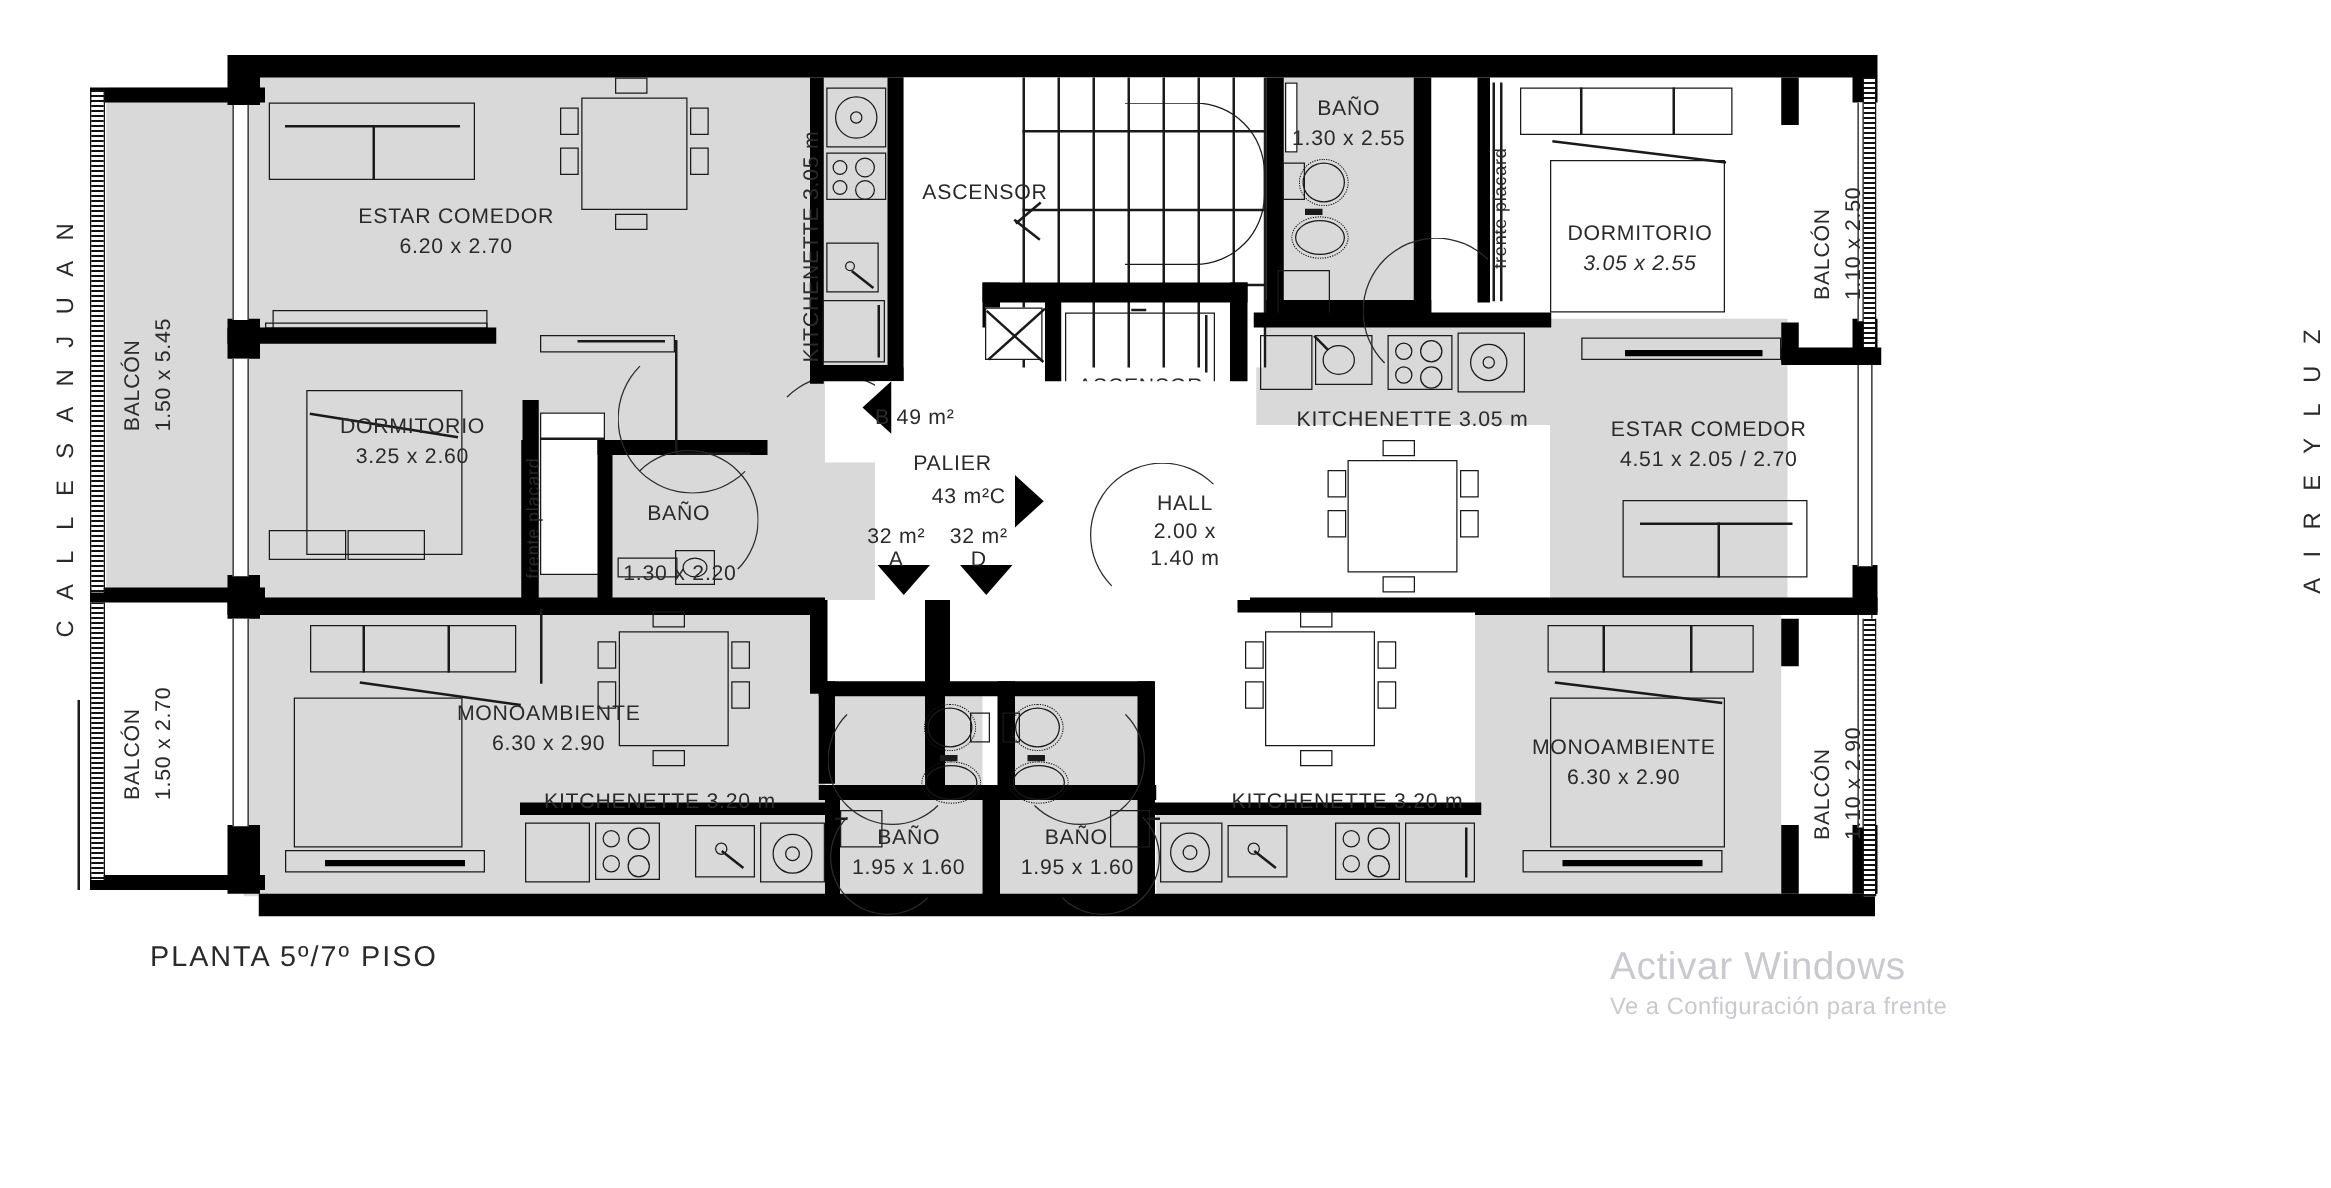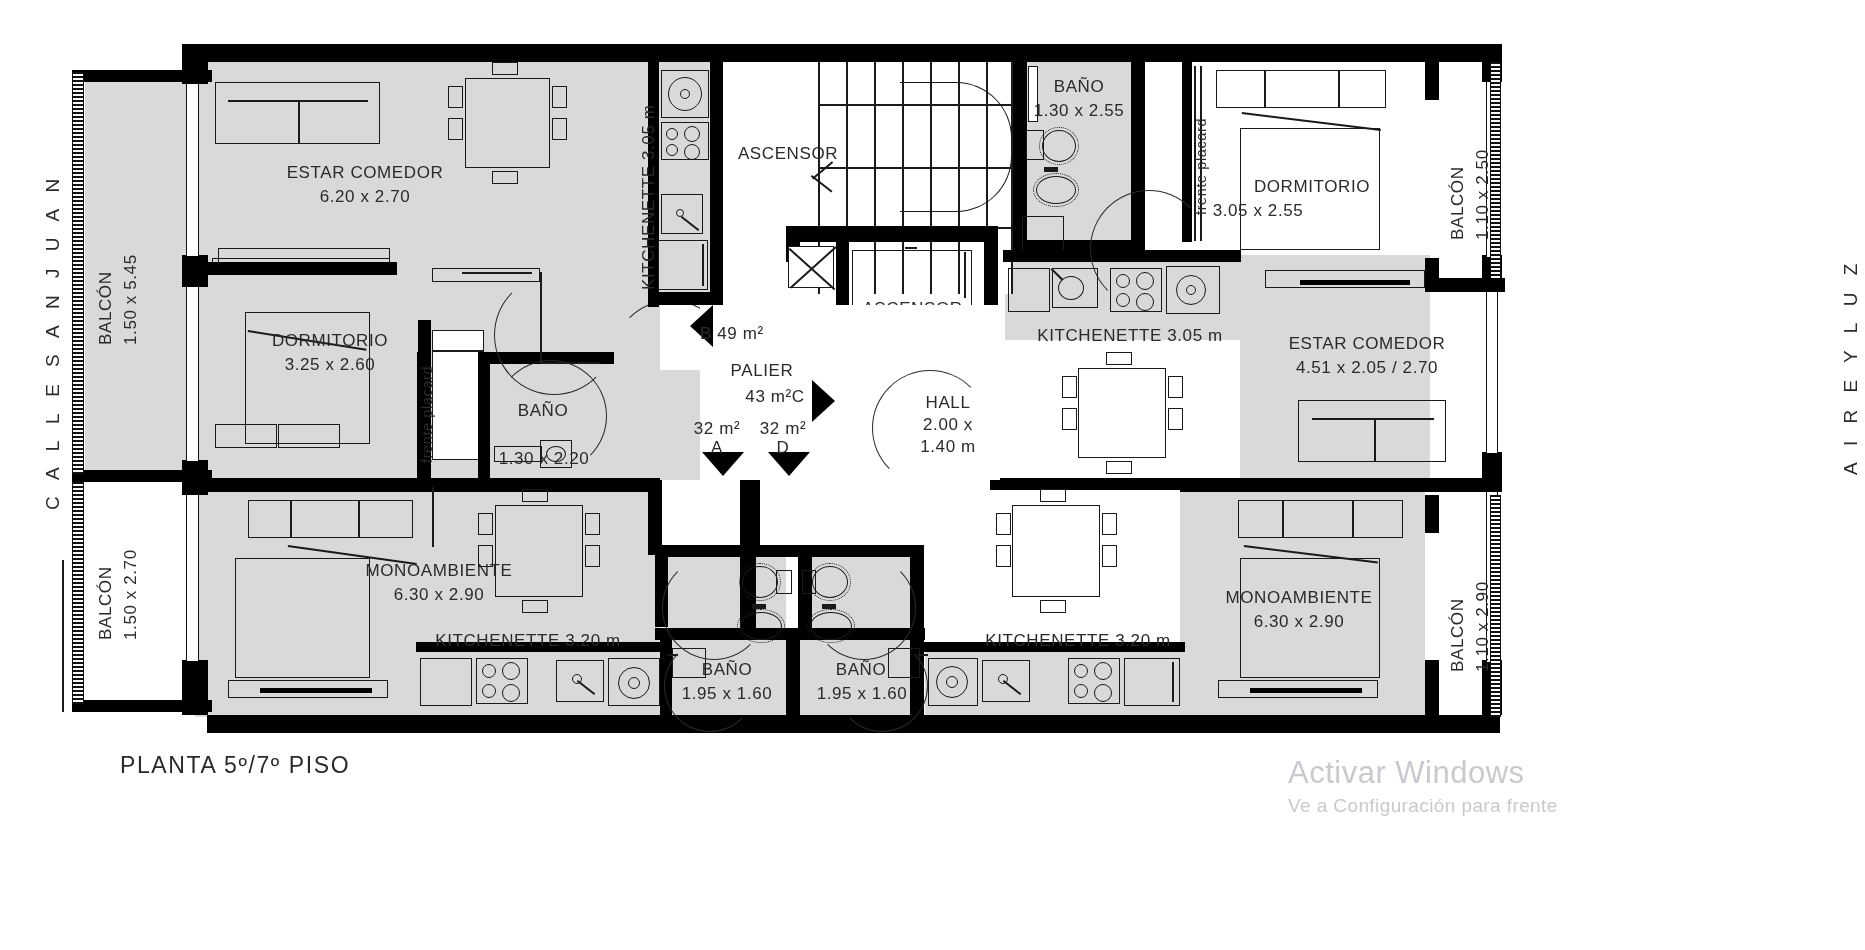--- a/index.html
+++ b/index.html
@@ -464,21 +464,21 @@
   <div class="lbl lbl-room" style="left:668px; top:659px; width:118px;">BAÑO</div>
   <div class="lbl lbl-dim" style="left:660px; top:683px; width:134px;">1.95 x 1.60</div>
 
   <div class="lbl lbl-room" style="left:802px; top:659px; width:118px;">BAÑO</div>
   <div class="lbl lbl-dim" style="left:795px; top:683px; width:134px;">1.95 x 1.60</div>
 
   <div class="lbl lbl-room" style="left:1026px; top:76px; width:106px;">BAÑO</div>
   <div class="lbl lbl-dim" style="left:1014px; top:100px; width:130px;">1.30 x 2.55</div>
 
   <div class="lbl lbl-room" style="left:1222px; top:176px; width:180px;">DORMITORIO</div>
-  <div class="lbl lbl-dim" style="left:1168px; top:200px; width:180px;">3.05 x 2.55</div>
+  <div class="lbl lbl-dim" style="left:1222px; top:200px; width:180px;font-style:italic;">3.05 x 2.55</div>
 
   <div class="lbl lbl-room" style="left:1252px; top:333px; width:230px;">ESTAR COMEDOR</div>
   <div class="lbl lbl-dim" style="left:1242px; top:357px; width:250px;">4.51 x 2.05 / 2.70</div>
 
   <div class="lbl lbl-room" style="left:1200px; top:587px; width:198px;">MONOAMBIENTE</div>
   <div class="lbl lbl-dim" style="left:1200px; top:611px; width:198px;">6.30 x 2.90</div>
 
   <div class="lbl lbl-room rot90" style="left:95px;  top:345px; width:170px; text-align:left;">BALCÓN</div>
   <div class="lbl lbl-dim  rot90" style="left:120px; top:345px; width:170px; text-align:left;">1.50 x 5.45</div>
 

